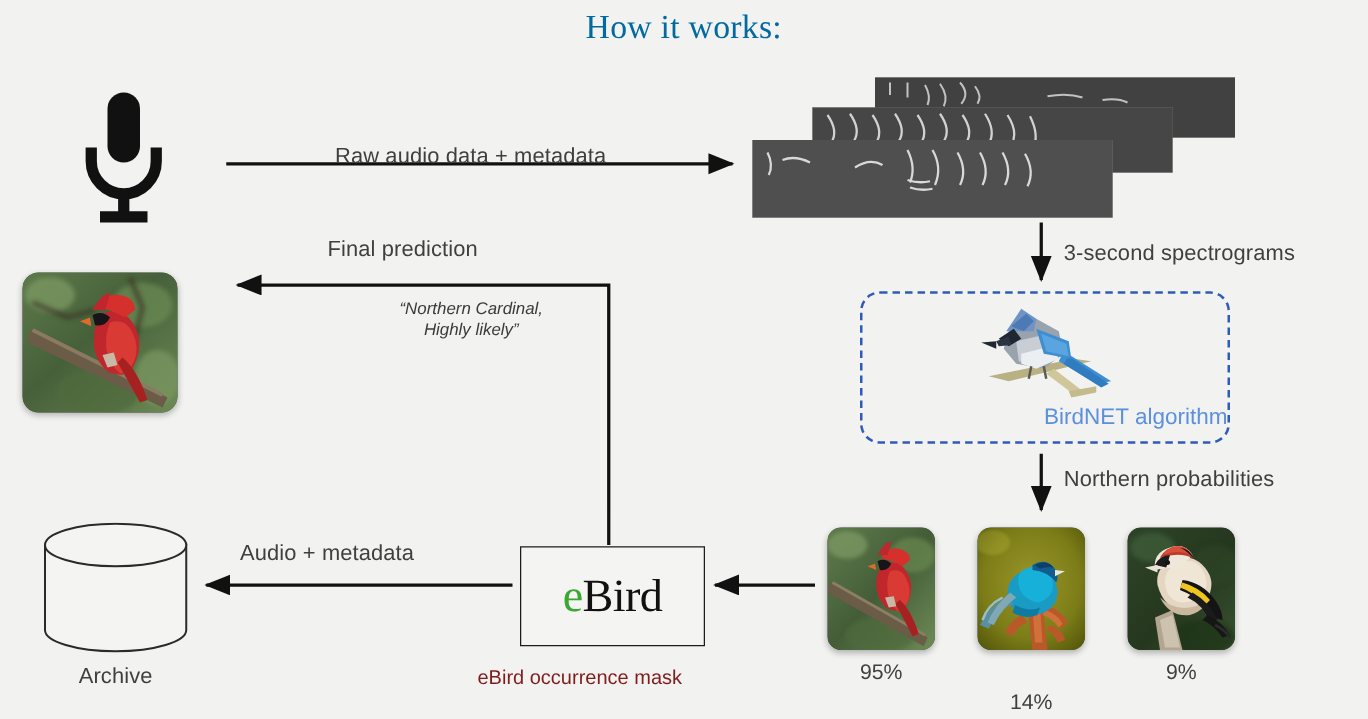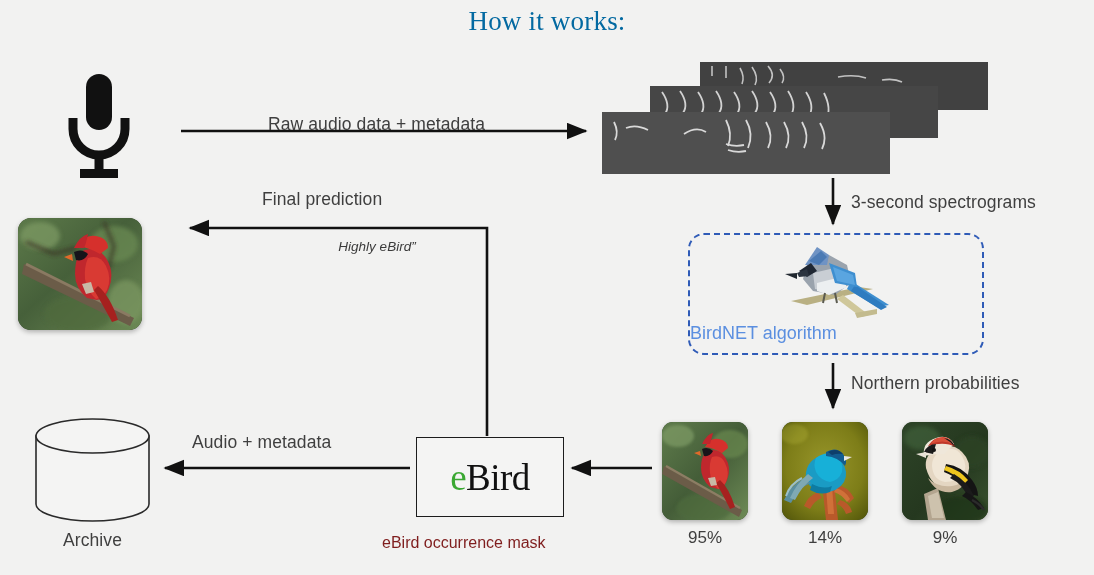--- a/index.html
+++ b/index.html
@@ -38,21 +38,21 @@
   
   #mic{left:62px;top:72px;width:74px;height:108px;}
 
   
   #birdnet-box{
     left:688px;top:233px;width:296px;height:122px;
     border:2px dashed #2f5bb7;border-radius:16px;
     box-sizing:border-box;
   }
   #birdnet-label{
-    position:absolute;left:0;right:0;bottom:9px;text-align:left;
+    position:absolute;left:0;right:0;bottom:9px;text-align:right;
     font-size:18px;color:#5b8fe0;
   }
   #jay{position:absolute;left:50%;top:8px;transform:translateX(-50%);}
 
   
   #ebird-box{
     left:416px;top:437px;width:148px;height:80px;
     background:#f4f4f3;border:1.6px solid #1c1c1c;
     box-sizing:border-box;
     display:flex;align-items:center;justify-content:center;
@@ -228,21 +228,22 @@
         <path d="M48,50 L46,60 M58,50 L60,60" stroke="#5b5b50" stroke-width="2" fill="none"></path>
       </svg>
     </div>
     <div id="birdnet-label">BirdNET algorithm</div>
   </div>
 
   <div class="abs lbl" style="left:851px;top:373px;">Northern probabilities</div>
 
   <div class="abs lbl" style="left:262px;top:189px;">Final prediction</div>
   <div class="abs quote" style="left:262px;top:238px;width:230px;">
-    <div>Highly eBird”</div>
+    <div>“Northern Cardinal,</div>
+    <div>Highly likely”</div>
   </div>
 
   <div class="photo" style="left:18px;top:218px;width:124px;height:112px;">
     <svg width="124" height="112" viewBox="0 0 124 112">
       <defs>
         <linearGradient id="fol1" x1="0" y1="0" x2="1" y2="1">
           <stop offset="0%" stop-color="#5d7a4a"></stop>
           <stop offset="45%" stop-color="#46603a"></stop>
           <stop offset="100%" stop-color="#6d8a55"></stop>
         </linearGradient>
@@ -356,21 +357,21 @@
 
       <path d="M22,56 q-14,8 -20,22 l7,3 q8,-16 20,-20 Z" fill="#5b8fa0"></path>
       <path d="M26,52 q-12,10 -18,24 l5,2 q7,-14 18,-22 Z" fill="#7fa9b4"></path>
       <path d="M20,56 q-12,6 -16,18" stroke="#9cc0c8" stroke-width="2" fill="none"></path>
       <path d="M30,62 q12,6 20,2 l-2,6 q-10,4 -20,-2 Z" fill="#0e7ba2"></path>
       <g filter="url(#blurC)" opacity="0.25">
         <ellipse cx="12" cy="12" rx="14" ry="10" fill="#c8c84a"></ellipse>
       </g>
     </svg>
   </div>
-  <div class="abs pct" style="left:770px;top:528px;">14%</div>
+  <div class="abs pct" style="left:770px;top:552px;">14%</div>
 
   <div class="photo thumb" style="left:902px;top:422px;">
     <svg width="86" height="98" viewBox="0 0 86 98">
       <defs>
         <linearGradient id="darkfol" x1="0" y1="0" x2="1" y2="1">
           <stop offset="0%" stop-color="#2e4428"></stop>
           <stop offset="55%" stop-color="#25381f"></stop>
           <stop offset="100%" stop-color="#3a5230"></stop>
         </linearGradient>
         <filter id="blurD">

